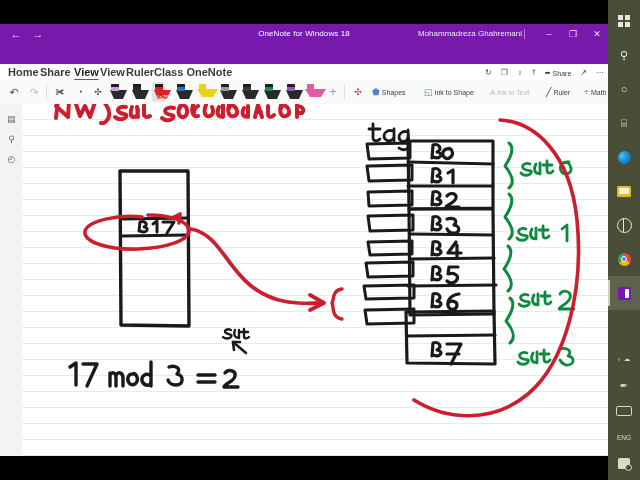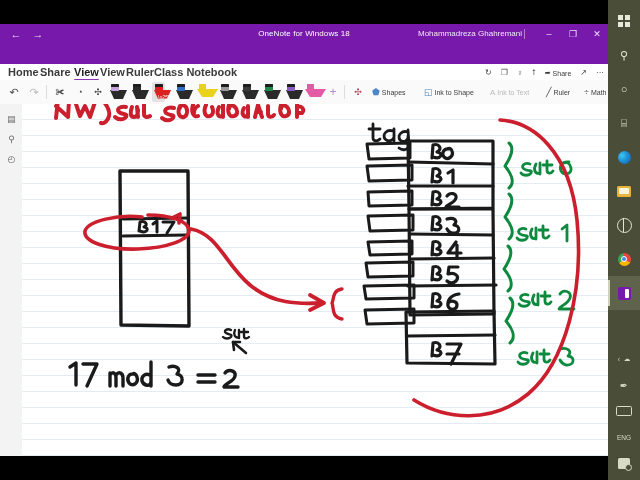--- a/index.html
+++ b/index.html
@@ -106,21 +106,21 @@
     </div>
 
     <div class="ribbon"></div>
 
     <div class="tabstrip">
       <div class="tab" style="left:8px">Home</div>
       <div class="tab" style="left:40px">Share</div>
       <div class="tab active" style="left:74px">View</div>
       <div class="tab" style="left:100px">View</div>
       <div class="tab" style="left:126px">Ruler</div>
-      <div class="tab" style="left:154px">Class Notebook</div>
+      <div class="tab" style="left:154px">Class OneNote</div>
     </div>
 
     <div class="hdr-icons">
       <span class="hdr-ico">↻</span>
       <span class="hdr-ico">❐</span>
       <span class="hdr-ico">♁</span>
       <span class="hdr-ico">⭡</span>
       <span class="hdr-share">
         <span>➦</span>
         <span>Share</span>

